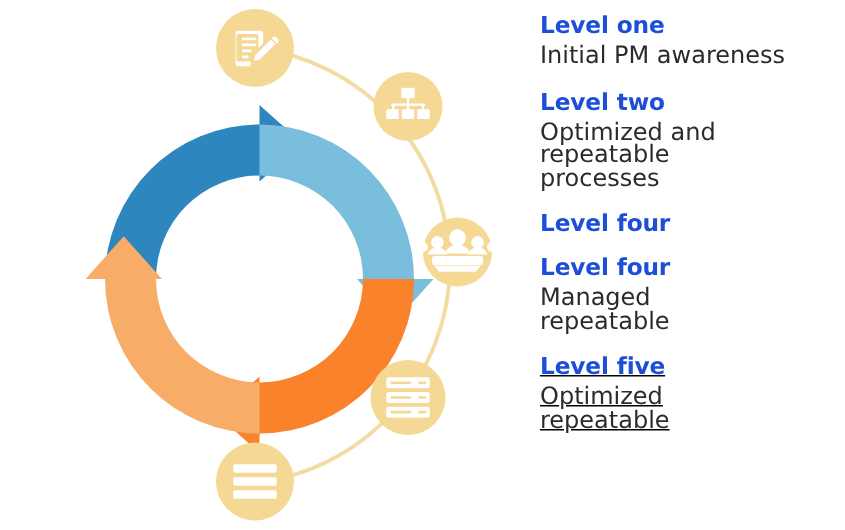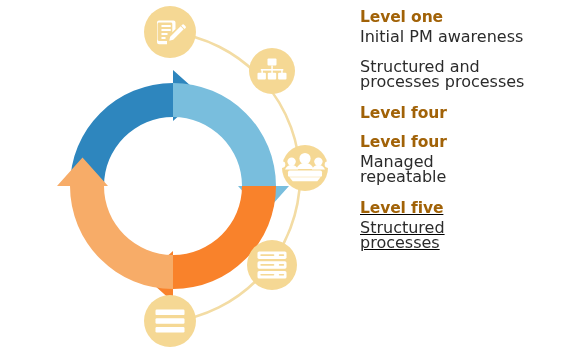--- a/index.html
+++ b/index.html
@@ -33,21 +33,21 @@
     top: 8px;
     width: 200px;
     height: 340px;
   }
   .legend-item {
     margin-bottom: 10px;
   }
   .legend-title {
     font-size: 15.5px;
     font-weight: bold;
-    color: #a16207;
+    color: #1d4ed8;
     letter-spacing: -0.1px;
     line-height: 19px;
     margin-bottom: 2px;
   }
   .legend-desc {
     font-size: 16px;
     font-weight: normal;
     color: #2b2b2b;
     line-height: 15.5px;
     max-width: 165px;
@@ -188,32 +188,33 @@
   </div>
 
   <div id="legend">
 
     <div class="legend-item lvl1">
       <div class="legend-title">Level one</div>
       <div class="legend-desc">Initial PM awareness</div>
     </div>
 
     <div class="legend-item lvl2">
-      <div class="legend-desc">Structured and processes processes</div>
+      <div class="legend-title">Level two</div>
+      <div class="legend-desc">Optimized and repeatable processes</div>
     </div>
 
     <div class="legend-item lvl3">
       <div class="legend-title">Level four</div>
     </div>
 
     <div class="legend-item lvl4">
       <div class="legend-title">Level four</div>
       <div class="legend-desc">Managed repeatable</div>
     </div>
 
     <div class="legend-item lvl5">
       <div class="legend-title">Level five</div>
-      <div class="legend-desc">Structured processes</div>
+      <div class="legend-desc">Optimized repeatable</div>
     </div>
 
   </div>
 
 </div>
 
 </body></html>

